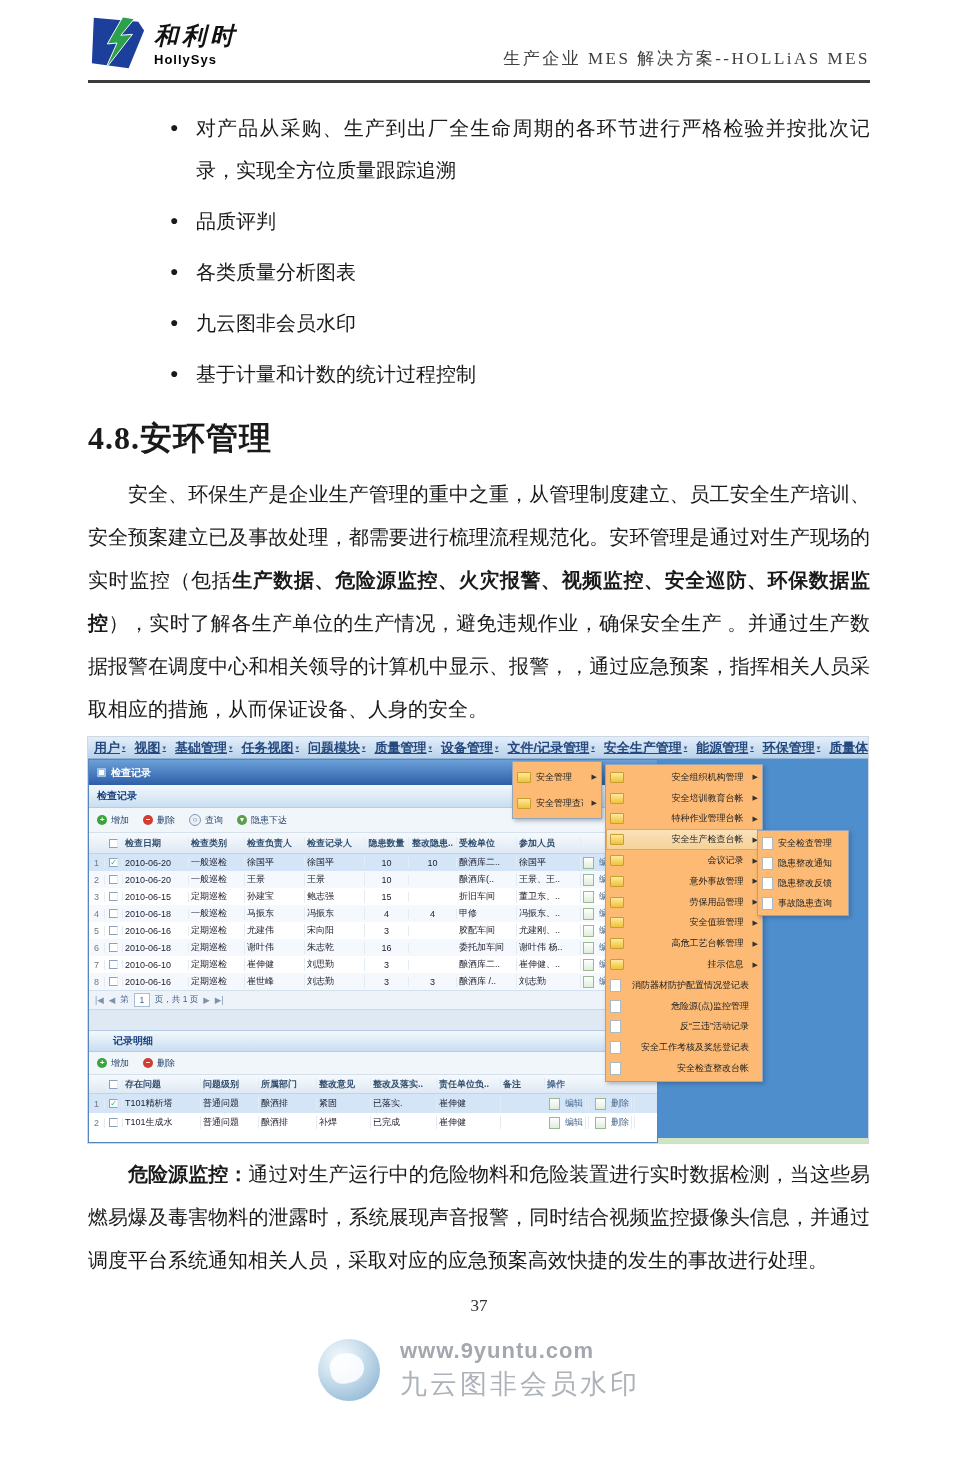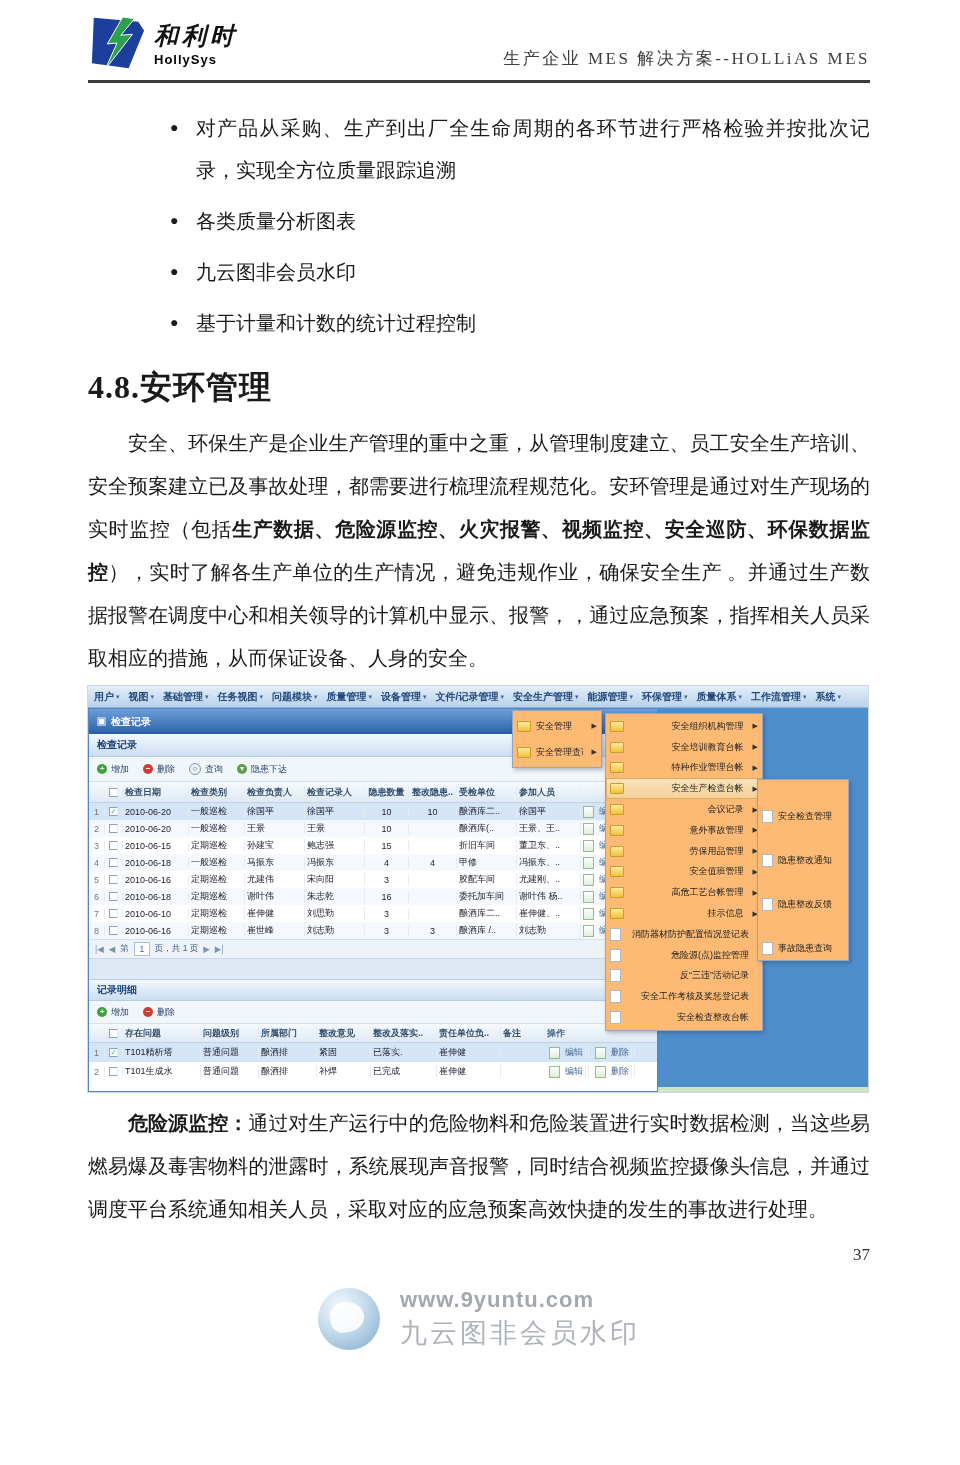--- a/index.html
+++ b/index.html
@@ -26,21 +26,21 @@
   h2.sec{font-size:32px;margin:22px 0 12px 0;font-weight:bold;letter-spacing:1px;}
   p.doc{font-size:20px;line-height:43px;text-align:justify;text-indent:2em;margin:0 0 6px 0;}
   p.doc b{font-weight:bold;}
 
   
   .shot{position:relative;width:780px;height:406px;margin:2px 0 10px 0;
         font-family:"Liberation Sans","DejaVu Sans",sans-serif;font-size:9px;color:#223;
         background:#fff;overflow:hidden;box-shadow:0 0 0 1px #cdd8e4;}
   .menubar{position:absolute;left:0;top:0;width:780px;height:22px;display:flex;align-items:center;
            background:linear-gradient(#e3eefa,#b9d2ea);border-bottom:1px solid #8fb0d0;padding-left:6px;box-sizing:border-box;}
-  .mb-item{display:inline-flex;align-items:center;margin-right:9px;font-size:10px;font-weight:bold;color:#24497e;white-space:nowrap;cursor:default;}
+  .mb-item{display:inline-flex;align-items:center;margin-right:9px;font-size:13px;font-weight:bold;color:#24497e;white-space:nowrap;cursor:default;text-decoration:underline;}
   .mb-item::after{content:"▾";font-size:7px;margin-left:2px;color:#46689a;}
 
   .bluepane{position:absolute;left:570px;top:22px;width:210px;height:384px;background:#4f8ecd;}
   .bluepane::after{content:"";position:absolute;left:0;bottom:0;width:100%;height:5px;background:#cfe3c5;}
 
   .mainpane{position:absolute;left:0;top:22px;width:570px;height:384px;background:#fff;
             border:1px solid #5585c0;box-sizing:border-box;}
   .titlebar{height:25px;background:linear-gradient(#6ca0d8,#2c5fa8);display:flex;align-items:center;
             color:#fff;font-weight:bold;font-size:10px;padding-left:8px;gap:5px;}
   .titleico{width:9px;height:9px;background:#fff;border-radius:2px;box-shadow:inset 0 0 0 2px #9cc0e8;}
@@ -78,21 +78,21 @@
          display:inline-flex;align-items:center;justify-content:center;font-size:8px;color:#2b6;}
   .ckbox[data-ck="1"]::after{content:"✓";}
   .eico{width:9px;height:10px;background:linear-gradient(#fff,#dfeedb);border:1px solid #9bb88f;display:inline-block;}
   .pager{height:18px;background:#eef3f9;border-top:1px solid #d4e0ec;display:flex;align-items:center;
          gap:5px;padding-left:6px;color:#44608a;font-size:8.5px;}
   .pgbox{display:inline-block;min-width:14px;height:12px;background:#fff;border:1px solid #a9bdd3;
          text-align:center;line-height:12px;}
   .parrow{color:#7b93ad;cursor:default;}
   .splitter{height:20px;background:#dfe9f3;border-top:1px solid #c9d7e6;}
   .detailbar{height:20px;background:linear-gradient(#f3f8fd,#cadef1);border-top:1px solid #b5cce2;border-bottom:1px solid #b5cce2;
-             display:flex;align-items:center;color:#17407e;font-weight:bold;font-size:10px;padding-left:8px;}
+             display:flex;align-items:center;color:#17407e;font-weight:bold;font-size:10px;padding-left:24px;}
   .toolbar2{height:22px;background:#f1f6fb;border-bottom:1px solid #d4e0ec;display:flex;align-items:center;padding-left:8px;gap:14px;}
   .dhead2{height:18px;background:linear-gradient(#f6fafd,#dfe9f4);border-bottom:1px solid #c4d2e2;font-weight:bold;color:#33506f;display:flex;align-items:center;}
   .dhead2 span,.d-row span{box-sizing:border-box;padding:0 2px;white-space:nowrap;overflow:hidden;border-right:1px solid #e3ebf3;}
   .d-issue{width:78px;}
   .d-level{width:58px;}
   .d-dept{width:58px;}
   .d-opin{width:54px;}
   .d-status{width:66px;}
   .d-unit{width:64px;}
   .d-note{width:44px;}
@@ -101,30 +101,30 @@
   .drows > div:nth-of-type(1){background:#d3e5f7;}
   .vscroll{position:absolute;width:7px;background:#e7eef6;border-left:1px solid #c9d6e4;}
   .vthumb{width:5px;height:26px;margin:2px auto;background:#b9cde2;border-radius:2px;}
 
   
   .menu{position:absolute;background:#fdba74;border:1px solid #93a6bb;box-shadow:2px 2px 4px rgba(40,60,90,.35);
         padding:2px 0;box-sizing:border-box;z-index:5;}
   .mi{display:flex;align-items:center;gap:5px;padding:0 4px;white-space:nowrap;color:#222;cursor:default;}
   .m1 .mi{height:26px;}
   .m2 .mi{height:20.8px;text-align:right;}
-  .m3 .mi{height:20px;margin-top:24px;}
+  .m3 .mi{height:20px;}
   .m2 .mi:nth-of-type(4){background:linear-gradient(#fbe3bd,#f4d196);box-shadow:inset 0 0 0 1px #dfa95f;}
   .mic{width:12px;height:9px;display:inline-block;flex:0 0 auto;}
   .mic[data-icon="folder"]{background:linear-gradient(#ffe9a0,#f0c23a);border:1px solid #c79f2e;border-radius:1px;}
   .mic[data-icon="page"]{width:9px;height:11px;background:#fff;border:1px solid #aeb9c6;}
   .mil{flex:1;overflow:hidden;}
   .mia{font-size:7px;color:#333;margin-left:4px;}
 
   
-  .pnum{text-align:right;font-size:17px;color:#333;margin-top:14px;}
+  .pnum{text-align:center;font-size:17px;color:#333;margin-top:14px;}
   .wmark{display:flex;align-items:center;justify-content:center;gap:20px;margin-top:22px;
          font-family:"Liberation Sans",sans-serif;}
   .globe{width:62px;height:62px;border-radius:50%;
          background:radial-gradient(circle at 35% 30%,#f3f9fd 0%,#cfe2ef 35%,#9dc0da 75%,#86aecb 100%);
          position:relative;}
   .globe::after{content:"";position:absolute;left:12px;top:14px;width:34px;height:30px;border-radius:45% 55% 50% 40%;
          background:rgba(255,255,255,.85);transform:rotate(-12deg);}
   .wm-txt{display:flex;flex-direction:column;}
   .wm-url{font-size:22px;font-weight:bold;color:#a3a8af;letter-spacing:1px;}
   .wm-cn{font-size:27px;color:#aeb3ba;letter-spacing:3px;margin-top:2px;}
@@ -145,20 +145,21 @@
         <span class="logo-cn">和利时</span>
         <span class="logo-en">HollySys</span>
       </div>
     </div>
     <div class="dtitle">生产企业 MES 解决方案--HOLLiAS MES</div>
   </div>
 
   <ul class="bullets">
 
   <li>对产品从采购、生产到出厂全生命周期的各环节进行严格检验并按批次记录，实现全方位质量跟踪追溯</li>
+        <li>品质评判</li>
         <li>各类质量分析图表</li>
         <li>九云图非会员水印</li>
         <li>基于计量和计数的统计过程控制</li>
       </ul>
 
   <h2 class="sec">4.8.安环管理</h2>
 
   <p class="doc"><span>安全、环保生产是企业生产管理的重中之重，从管理制度建立、员工安全生产培训、安全预案建立已及事故处理，都需要进行梳理流程规范化。安环管理是通过对生产现场的实时监控（包括</span><b>生产数据、危险源监控、火灾报警、视频监控、安全巡防、环保数据监控</b><span>），实时了解各生产单位的生产情况，避免违规作业，确保安全生产 。并通过生产数据报警在调度中心和相关领导的计算机中显示、报警，，通过应急预案，指挥相关人员采取相应的措施，从而保证设备、人身的安全。</span></p>
 
   <div class="shot">

